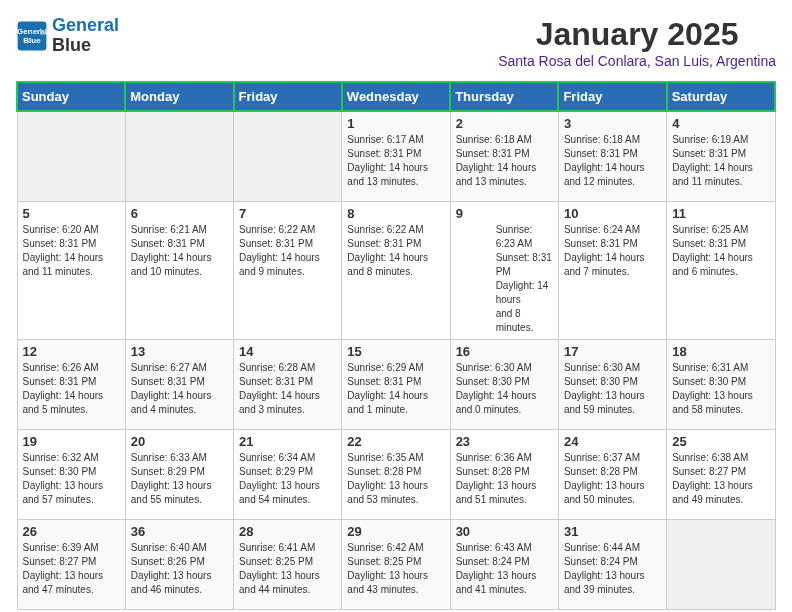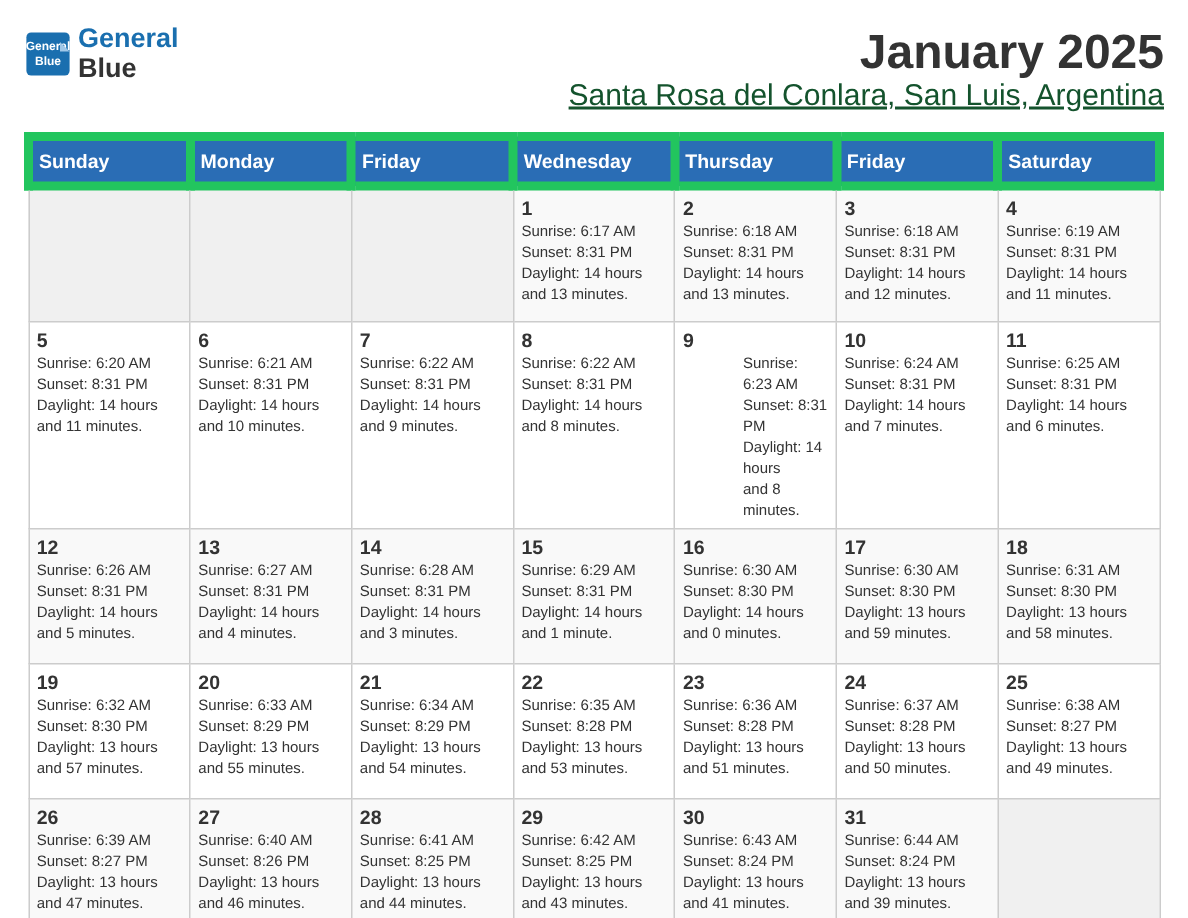--- a/index.html
+++ b/index.html
@@ -34,41 +34,41 @@
       width: 32px;
       height: 32px;
     }
     .title-block {
       text-align: right;
     }
     .month-title {
       font-size: 32px;
       font-weight: bold;
       color: #333;
+      text-align: center;
     }
     .subtitle {
-      font-size: 20px;
-      color: #14532d;
-      text-decoration: underline;
+      font-size: 14px;
+      color: #4c1d95;
     }
     table {
       width: 100%;
       border-collapse: collapse;
       table-layout: fixed;
     }
     thead tr {
       background-color: #2a6db5;
       color: #fff;
     }
     thead th {
       padding: 6px 4px;
       font-size: 13px;
       font-weight: bold;
       text-align: left;
-      border: 6px solid #22c55e;
+      border: 2px solid #22c55e;
     }
     tbody tr {
       vertical-align: top;
     }
     tbody td {
       border: 1px solid #ccc;
       padding: 4px 5px;
       font-size: 10.5px;
       color: #333;
       height: 90px;
@@ -317,21 +317,21 @@
       </tr>
       <tr>
         <td>
           <span class="day-num">26</span>
           <div class="cell-content" style="white-space: pre-line;">Sunrise: 6:39 AM
 Sunset: 8:27 PM
 Daylight: 13 hours
 and 47 minutes.</div>
         </td>
         <td>
-          <span class="day-num">27</span>
+          <span class="day-num">36</span>
           <div class="cell-content" style="white-space: pre-line;">Sunrise: 6:40 AM
 Sunset: 8:26 PM
 Daylight: 13 hours
 and 46 minutes.</div>
         </td>
         <td>
           <span class="day-num">28</span>
           <div class="cell-content" style="white-space: pre-line;">Sunrise: 6:41 AM
 Sunset: 8:25 PM
 Daylight: 13 hours

